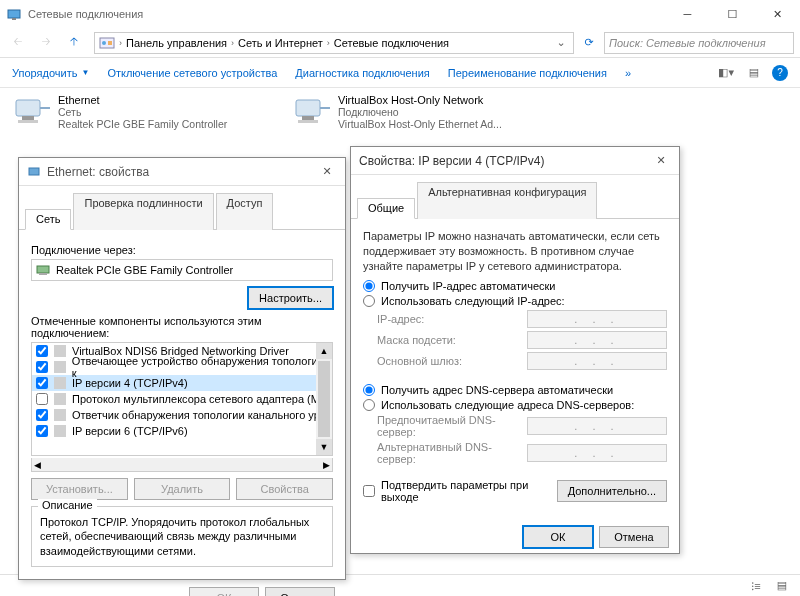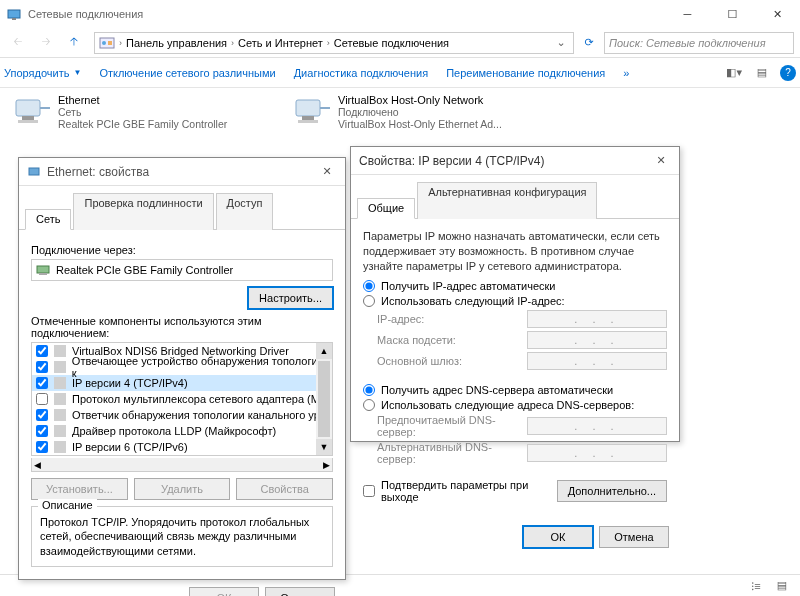--- a/index.html
+++ b/index.html
@@ -14,21 +14,21 @@
 
 .nav-row { height: 30px; display: flex; align-items: center; padding: 0 6px; border-bottom: 1px solid #e0e0e0; gap: 4px; }
 .nav-btn { width: 24px; height: 24px; display: flex; align-items: center; justify-content: center; color: #ccc; }
 .breadcrumb { flex: 1; display: flex; align-items: center; border: 1px solid #ccc; height: 22px; padding: 0 4px; gap: 4px; margin-left: 4px; }
 .breadcrumb .part { color: #000; }
 .breadcrumb .sep { color: #666; font-size: 9px; }
 .breadcrumb .dropdown-btn { width: 16px; text-align: center; color: #666; }
 .refresh-btn { width: 22px; height: 22px; display: flex; align-items: center; justify-content: center; color: #0066cc; }
 .search-box { width: 190px; height: 22px; border: 1px solid #ccc; color: #888; padding: 0 4px; display: flex; align-items: center; font-style: italic; }
 
-.cmd-row { height: 30px; display: flex; align-items: center; padding: 0 4px; gap: 18px; background: #fff; border-bottom: 1px solid #e5e5e5; }
+.cmd-row { height: 30px; display: flex; align-items: center; padding: 0 12px; gap: 18px; background: #fff; border-bottom: 1px solid #e5e5e5; }
 .cmd-link { color: #0066cc; display: flex; align-items: center; gap: 4px; }
 .cmd-right { margin-left: auto; display: flex; gap: 8px; align-items: center; }
 .cmd-icon { width: 20px; height: 20px; display: flex; align-items: center; justify-content: center; color: #666; }
 .help-icon { color: #fff; background: #0078d7; border-radius: 50%; width: 16px; height: 16px; font-size: 10px; }
 
 .conn-list { display: flex; padding: 6px 12px; gap: 20px; }
 .conn-item { display: flex; gap: 6px; width: 260px; }
 .conn-icon { width: 40px; height: 36px; display: flex; align-items: center; justify-content: center; }
 .conn-text .name { color: #000; }
 .conn-text .sub1, .conn-text .sub2 { color: #666; font-size: 10.5px; }
@@ -121,21 +121,21 @@
   <div class="search-box">
     <span>Поиск: Сетевые подключения</span>
   </div>
 </div>
 
 <div class="cmd-row">
   <span class="cmd-link">
       <span>Упорядочить</span> 
       <span style="font-size:8px;">▼</span>
     </span>
-  <span class="cmd-link">Отключение сетевого различными</span>
+  <span class="cmd-link">Отключение сетевого устройства</span>
   <span class="cmd-link">Диагностика подключения</span>
   <span class="cmd-link">Переименование подключения</span>
   <span style="color:#0066cc;">»</span>
   <div class="cmd-right">
     <span class="cmd-icon">◧▾</span>
     <span class="cmd-icon">▤</span>
     <span class="cmd-icon help-icon">?</span>
   </div>
 </div>
 
@@ -229,25 +229,20 @@
           <span>Протокол мультиплексора сетевого адаптера (Ма</span>
         </div>
       <div class="chk-row">
           <input type="checkbox" checked="" style="">
           <span class="mini"></span>
           <span>Ответчик обнаружения топологии канального уро‎</span>
         </div>
       <div class="chk-row">
           <input type="checkbox" checked="" style="">
           <span class="mini"></span>
-          <span>Драйвер протокола LLDP (Майкрософт)</span>
-        </div>
-      <div class="chk-row">
-          <input type="checkbox" checked="" style="">
-          <span class="mini"></span>
           <span>IP версии 6 (TCP/IPv6)</span>
         </div>
       <div class="scroll">
         <div class="arrow">▲</div>
         <div class="thumb"></div>
         <div class="arrow">▼</div>
       </div>
     </div>
     <div style="display:flex; margin-top:2px;">
       <div style="flex:1; height:14px; border:1px solid #ccc; border-top:none; background:#f0f0f0; display:flex; align-items:center;">
@@ -265,21 +260,21 @@
       <span class="legend">Описание</span>
       <div style="line-height:1.3;">Протокол TCP/IP. Упорядочить протокол глобальных сетей, обеспечивающий связь между различными взаимодействующими сетями.</div>
     </div>
   </div>
   <div class="dlg-footer">
     <button class="wide-btn disabled" style="width:70px;">ОК</button>
     <button class="wide-btn" style="width:70px;">Отмена</button>
   </div>
 </div>
 
-<div class="dialog" style="left:350px; top:146px; width:330px; height:296px;">
+<div class="dialog" style="left:350px; top:146px; width:330px; height:408px;">
   <div class="dlg-title" style="color:#333;">
     <span class="t">Свойства: IP версии 4 (TCP/IPv4)</span>
     <span class="dlg-close">✕</span>
   </div>
   <div class="tabs">
     <div class="tab active">Общие</div>
     <div class="tab inactive">Альтернативная конфигурация</div>
   </div>
   <div class="dlg-body">
     <div class="info-text">Параметры IP можно назначать автоматически, если сеть поддерживает эту возможность. В противном случае узнайте параметры IP у сетевого администратора.</div>

